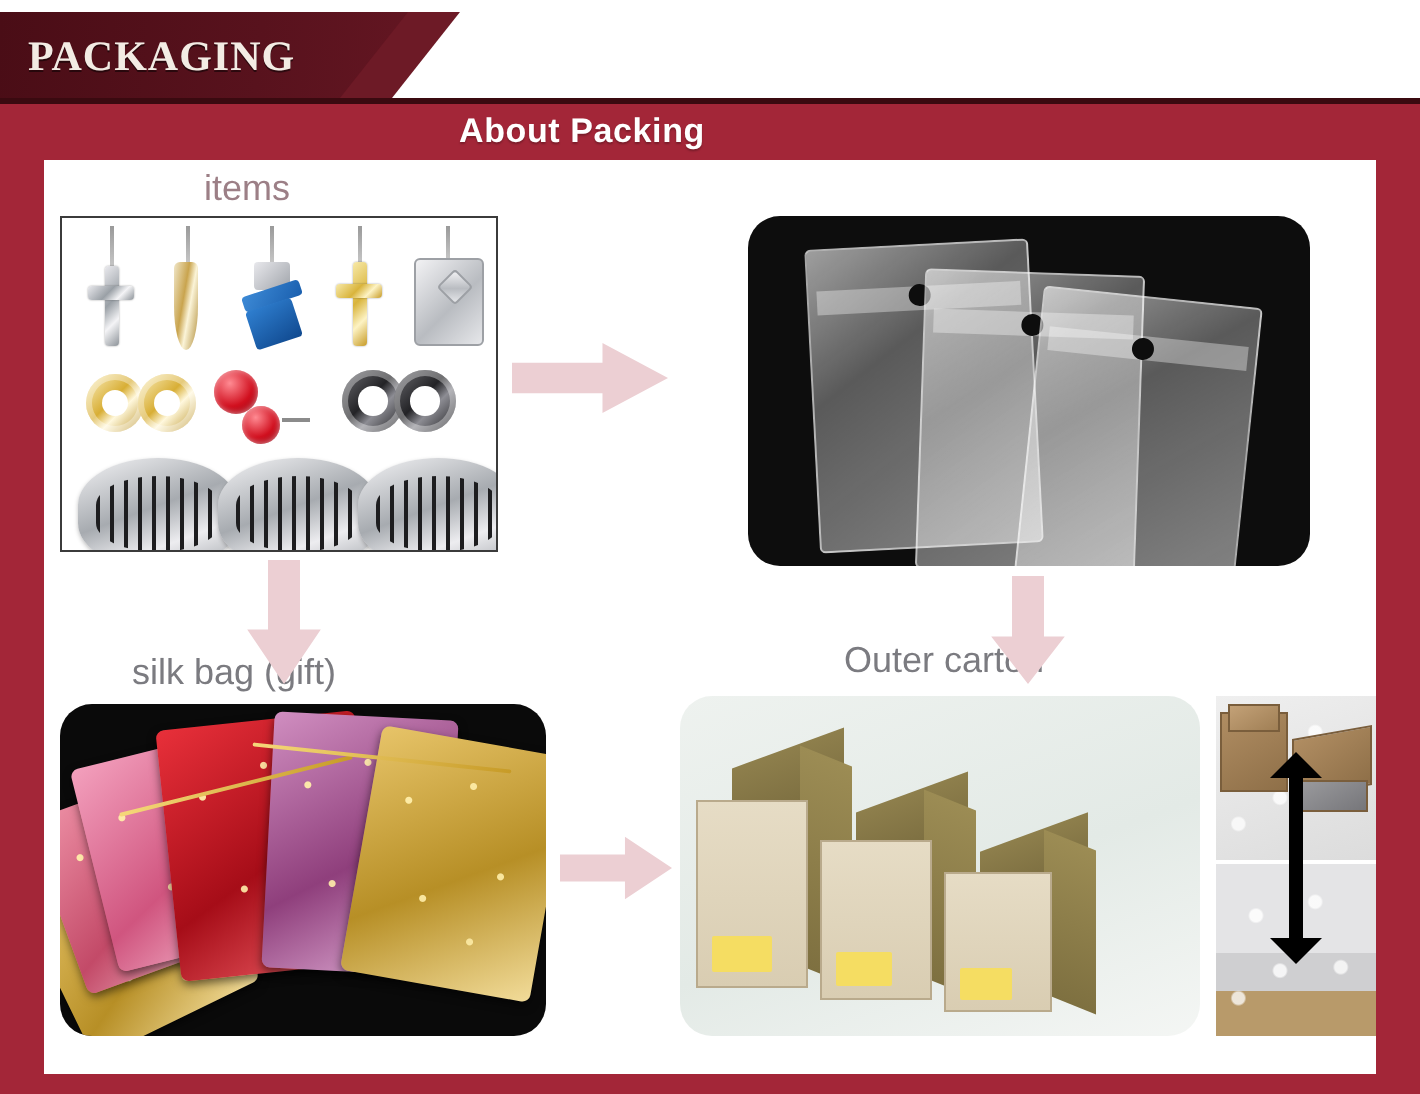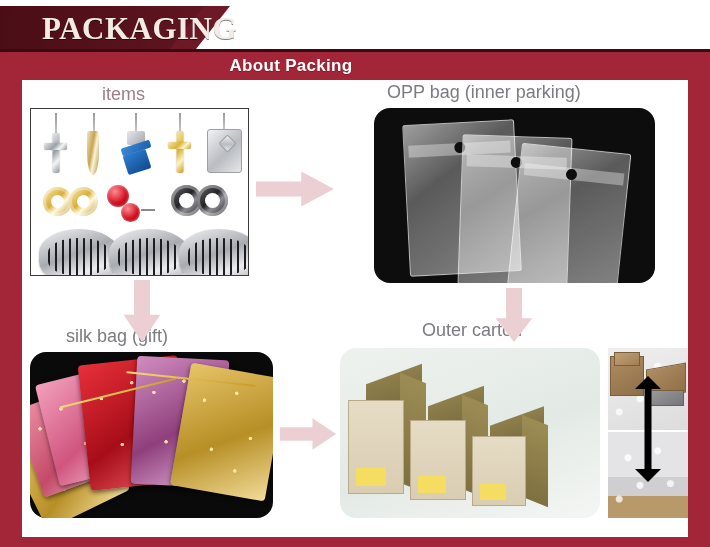--- a/index.html
+++ b/index.html
@@ -12,23 +12,23 @@
   .banner{position:absolute;left:0;top:6px;width:215px;height:43px;
           background:linear-gradient(95deg,#4a0d16 0%,#58121d 60%,#641622 100%);
           -webkit-clip-path:polygon(0 0,215px 0,180px 100%,0 100%);
           clip-path:polygon(0 0,215px 0,180px 100%,0 100%);}
   .banner-accent{position:absolute;left:170px;top:6px;width:60px;height:43px;
           background:#6d1a26;
           -webkit-clip-path:polygon(34px 0,60px 0,26px 100%,0 100%);
           clip-path:polygon(34px 0,60px 0,26px 100%,0 100%);}
   .banner-text{position:absolute;left:14px;top:8px;width:190px;height:40px;
           display:flex;align-items:center;
-          font-family:"Liberation Serif",serif;font-size:31px;font-weight:700;
+          font-family:"Liberation Serif",serif;font-size:21px;font-weight:700;
           letter-spacing:0.5px;color:#f3ece4;line-height:1;
-          text-shadow:0 1px 0 rgba(0,0,0,.5);margin-left:28px;}
+          text-shadow:0 1px 0 rgba(0,0,0,.5);}
   .header-rule{position:absolute;left:0;top:49px;width:710px;height:3px;
           background:#3a0a10;}
 
   
   .frame{position:absolute;left:0;top:52px;width:710px;height:495px;
          background:#a32638;box-sizing:border-box;}
   .subtitle{position:absolute;left:0;top:0;width:582px;height:28px;
          display:flex;align-items:center;justify-content:center;
          color:#ffffff;font-size:17px;font-weight:700;letter-spacing:.3px;
          text-shadow:0 1px 1px rgba(0,0,0,.25);}
@@ -192,21 +192,20 @@
         <div class="gem" style="left:90px;top:94px;width:19px;height:19px;"></div>
         <div class="chain" style="left:110px;top:100px;width:14px;height:2px;background:#8b8b8b;"></div>
         <div class="hoop blk" style="left:140px;top:76px;width:31px;height:31px;"></div>
         <div class="hoop blk" style="left:166px;top:76px;width:31px;height:31px;"></div>
 
         <div class="brace" style="left:8px;top:120px;width:62px;height:38px;"></div>
         <div class="brace" style="left:78px;top:120px;width:62px;height:38px;"></div>
         <div class="brace" style="left:148px;top:120px;width:62px;height:38px;"></div>
       </div>
 
-      <div class="lbl" style="left:365px;top:2px;">OPP bag (inner parking)</div>
 
       <div id="opp-photo" class="photo rnd">
         <div class="opbag" style="left:32px;top:14px;width:110px;height:150px;transform:rotate(-3deg);">
           <div class="seal"></div>
             <div class="hole" style="left:50px;top:19px;"></div>
         </div>
         <div class="opbag" style="left:86px;top:28px;width:108px;height:148px;transform:rotate(2deg);">
           <div class="seal"></div>
             <div class="hole" style="left:48px;top:20px;"></div>
         </div>

